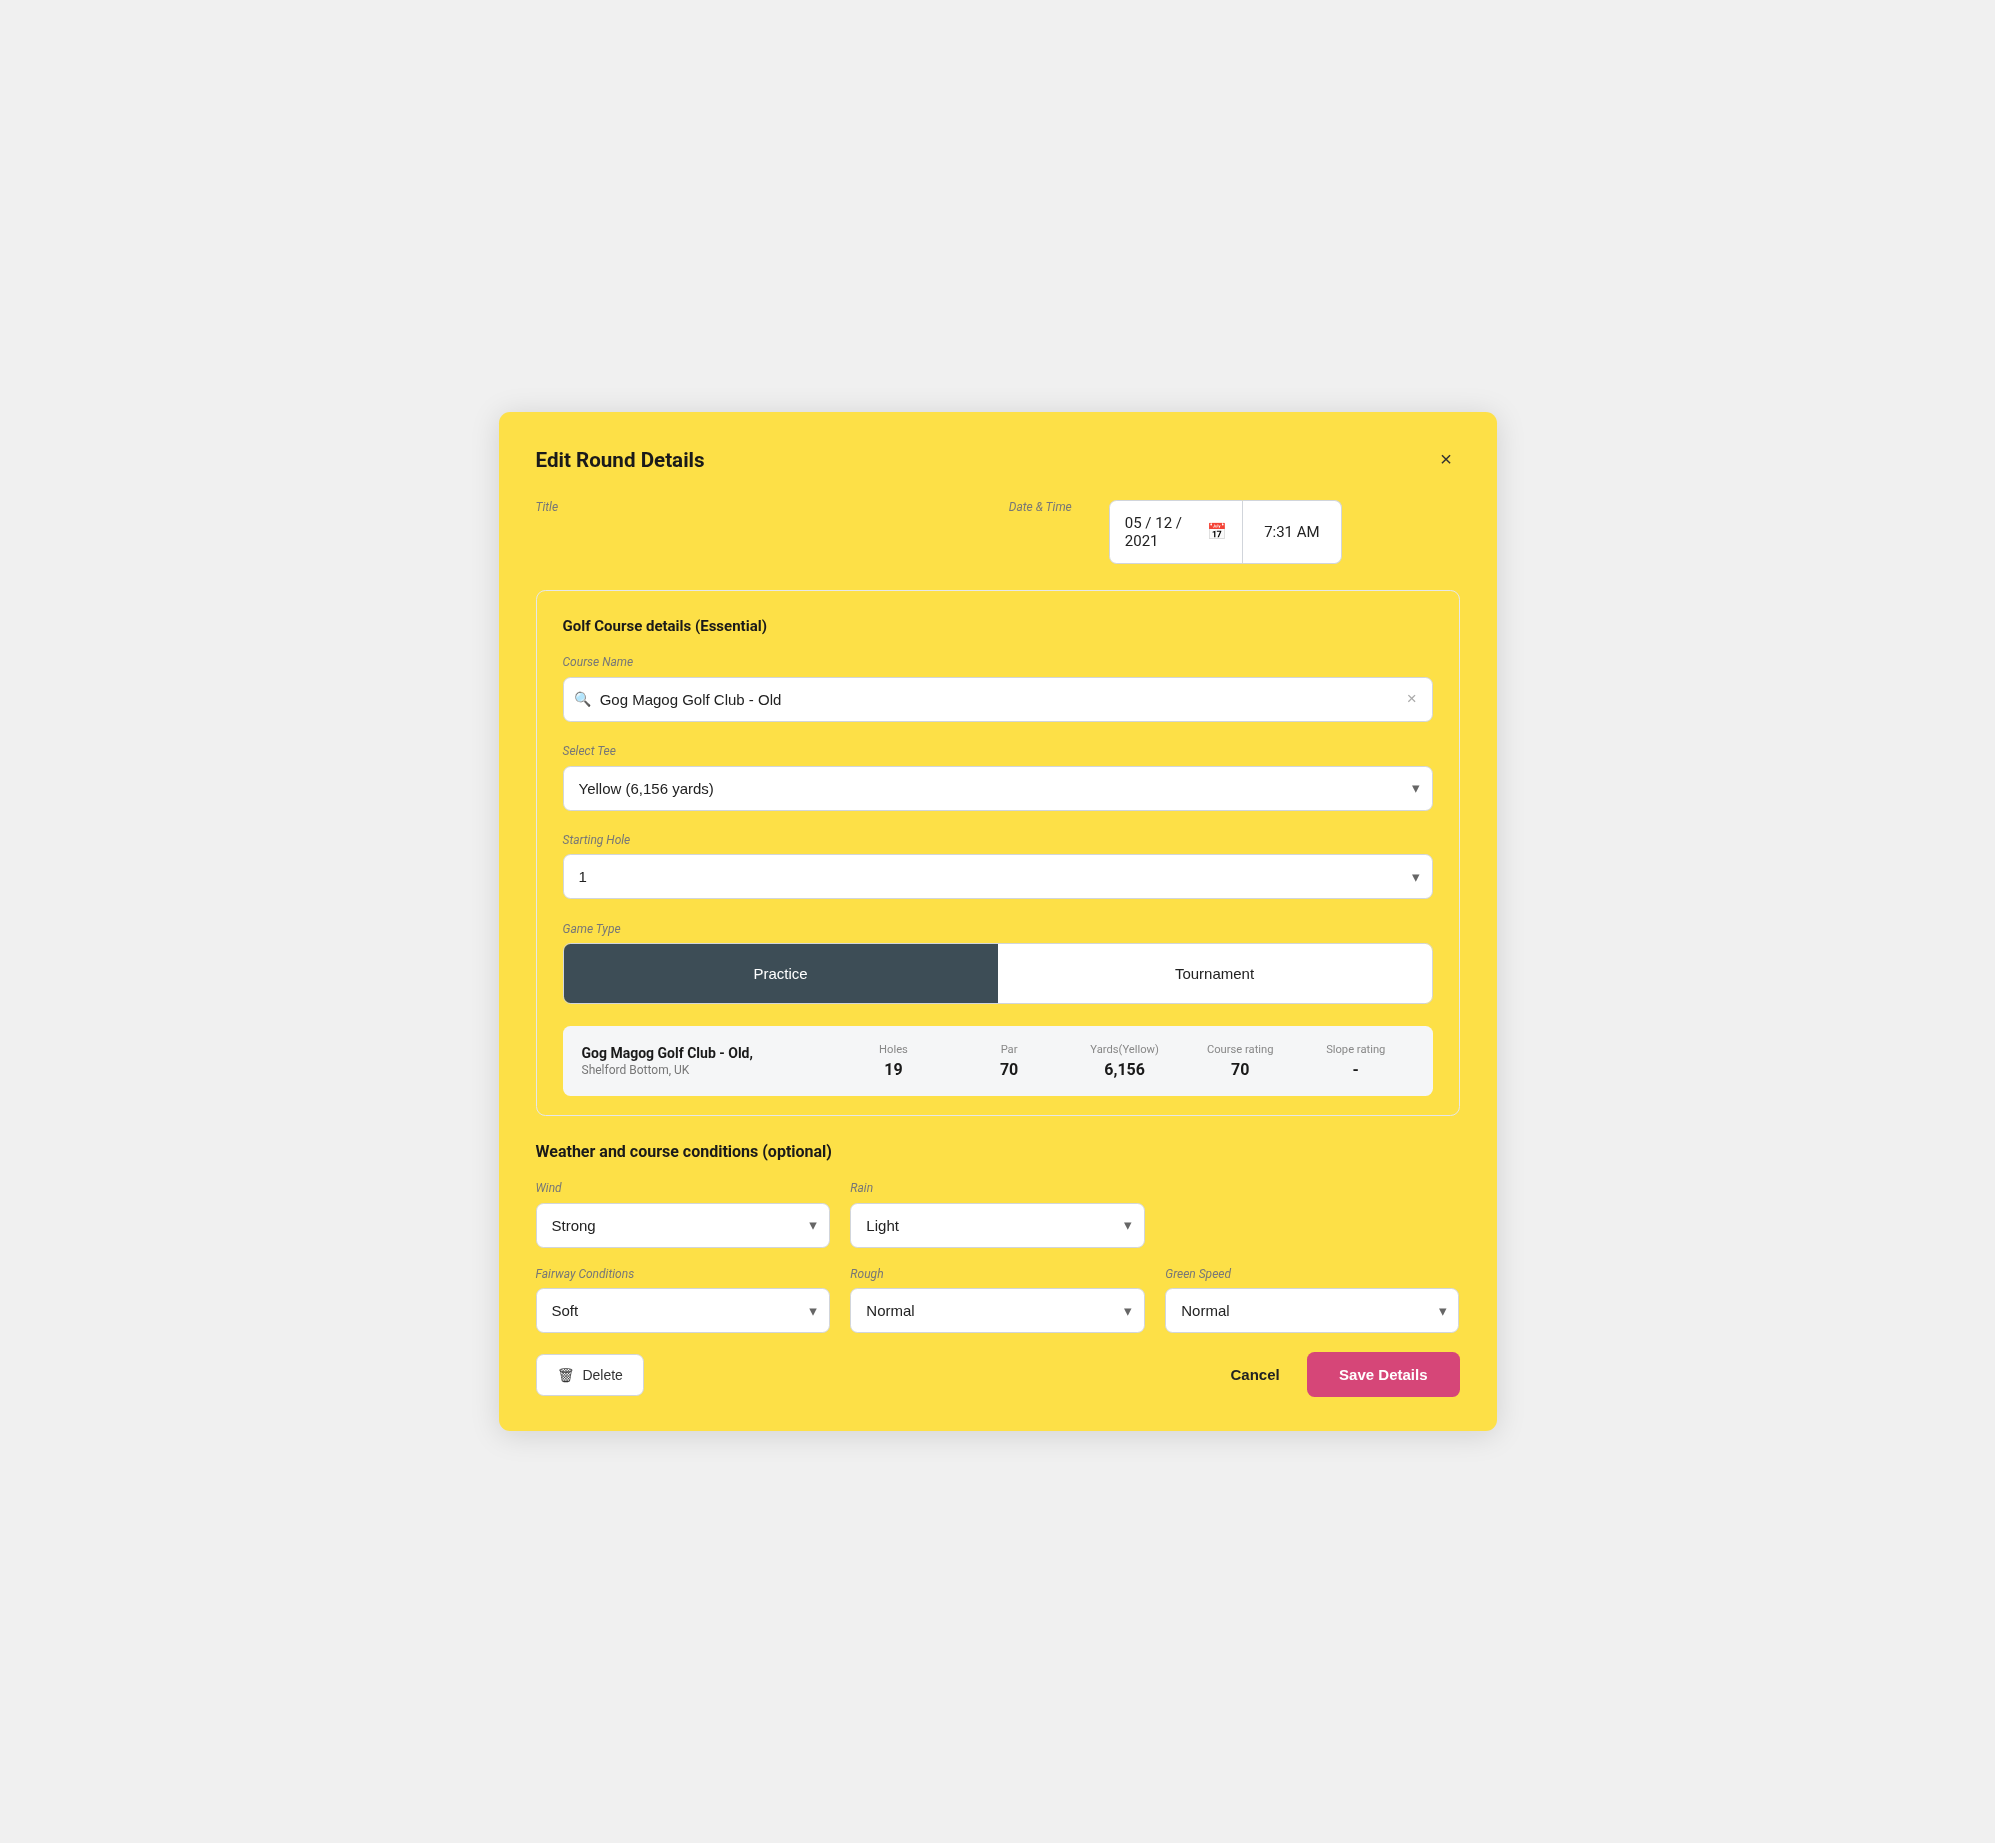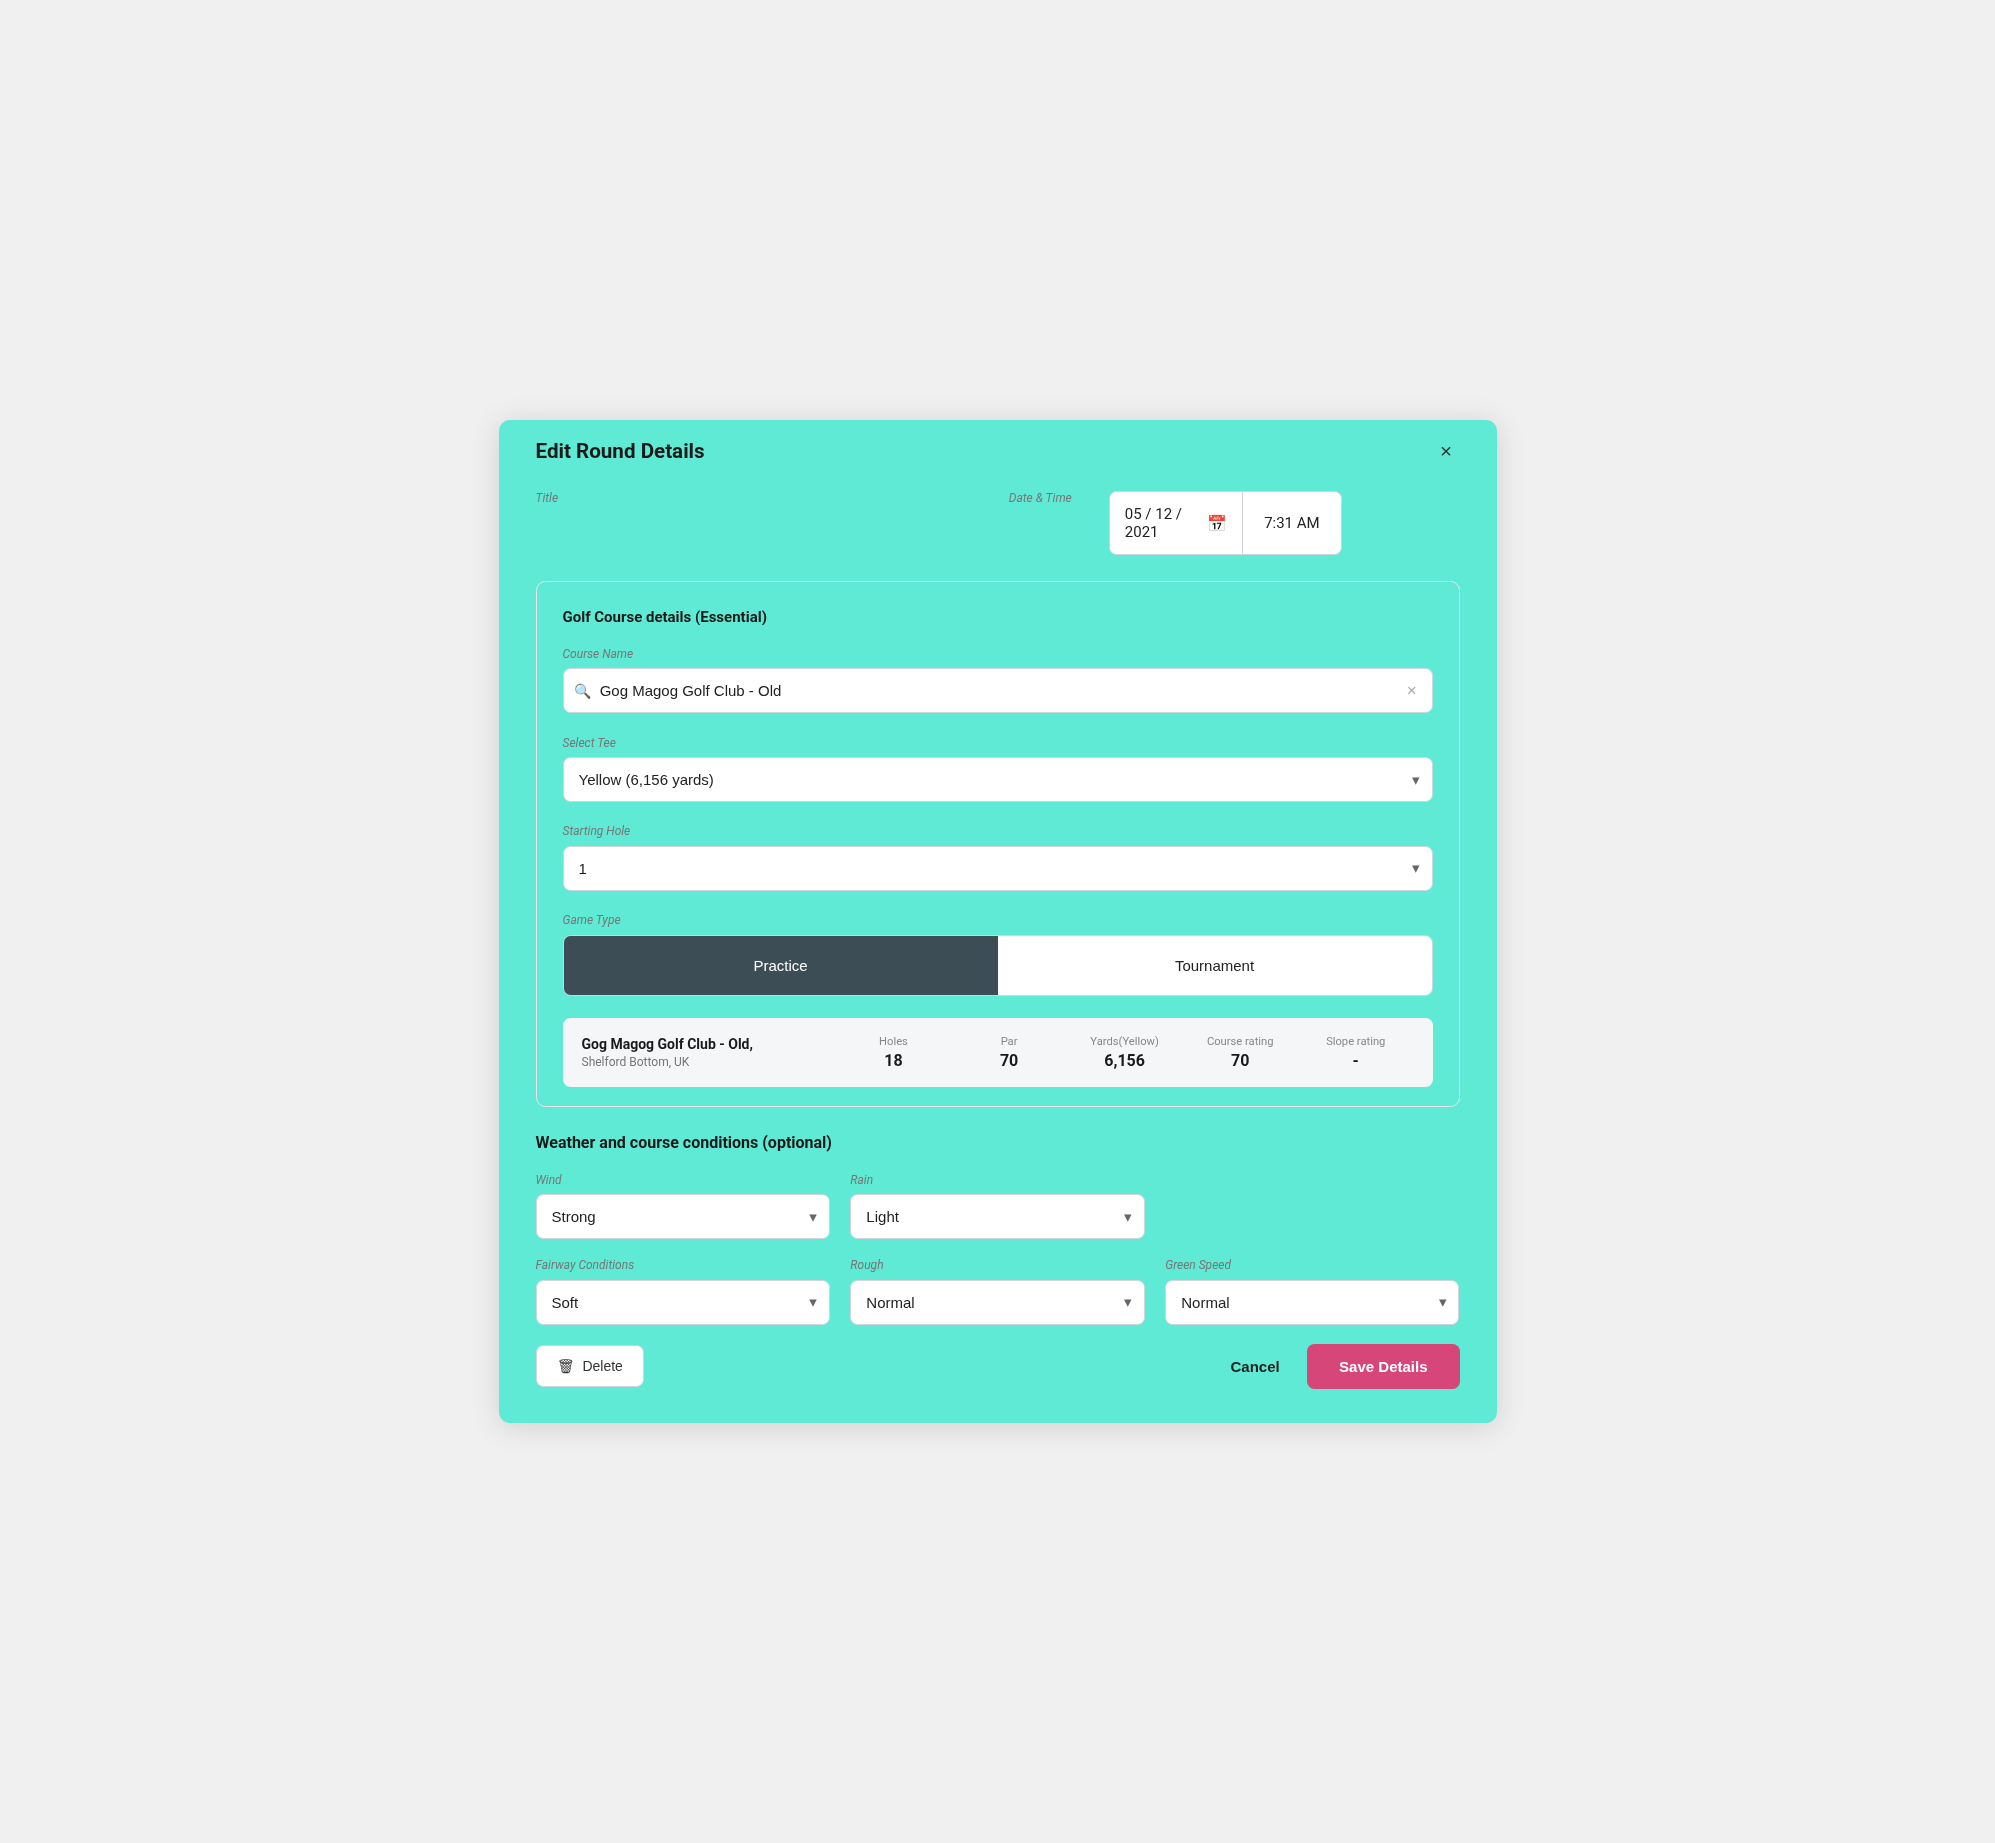--- a/index.html
+++ b/index.html
@@ -5,24 +5,24 @@
     * { box-sizing: border-box; margin: 0; padding: 0; }
     body {
       background: #f0f0f0;
       display: flex;
       align-items: center;
       justify-content: center;
       min-height: 100vh;
       font-family: -apple-system, BlinkMacSystemFont, 'Segoe UI', Roboto, sans-serif;
     }
     .modal {
-      background: #5eead4;
+      background: #fde047;
       border-radius: 11.2px;
       width: 998px;
-      padding: 17px 37px 34px 37px;
+      padding: 34px 37px 34px 37px;
       position: relative;
       box-shadow: 0 3.7px 30px rgba(0,0,0,0.13);
     }
     .modal-header {
       display: flex;
       align-items: center;
       justify-content: space-between;
       margin-bottom: 26px;
     }
     .modal-title {
@@ -369,21 +369,21 @@
       </div>
     </div>
 
     <div class="course-info-bar">
       <div class="course-name-block">
         <div class="course-name-main">Gog Magog Golf Club - Old,</div>
         <div class="course-name-sub">Shelford Bottom, UK</div>
       </div>
       <div class="course-stat">
         <div class="course-stat-label">Holes</div>
-        <div class="course-stat-value">18</div>
+        <div class="course-stat-value">19</div>
       </div>
       <div class="course-stat">
         <div class="course-stat-label">Par</div>
         <div class="course-stat-value">70</div>
       </div>
       <div class="course-stat">
         <div class="course-stat-label">Yards(Yellow)</div>
         <div class="course-stat-value">6,156</div>
       </div>
       <div class="course-stat">

